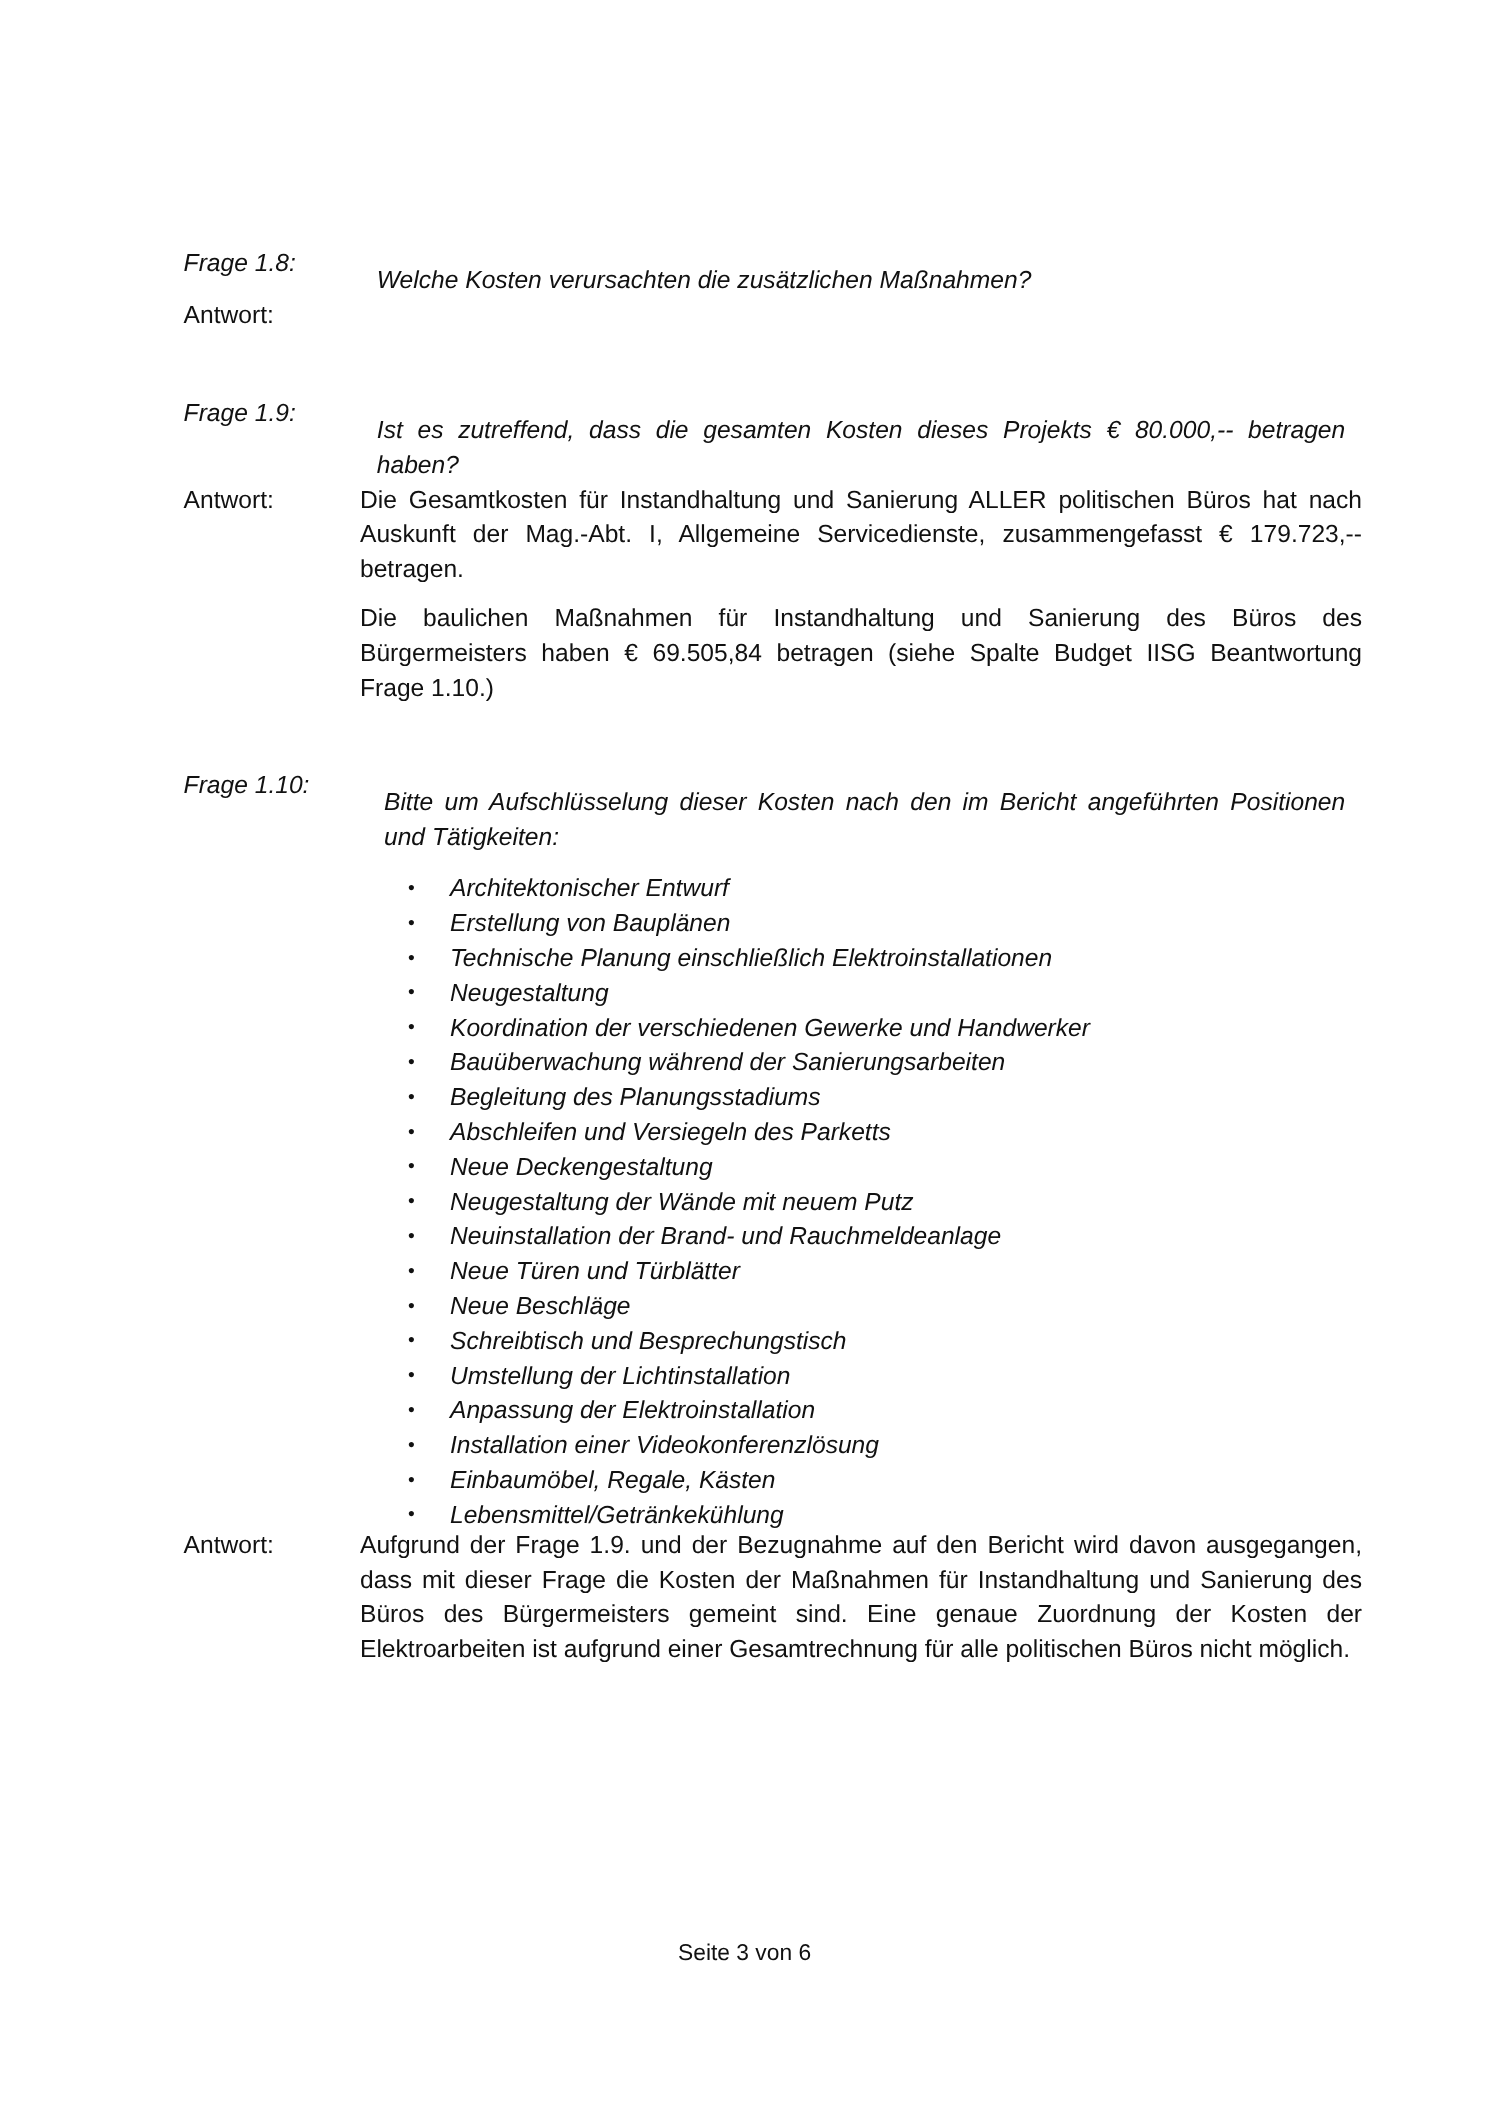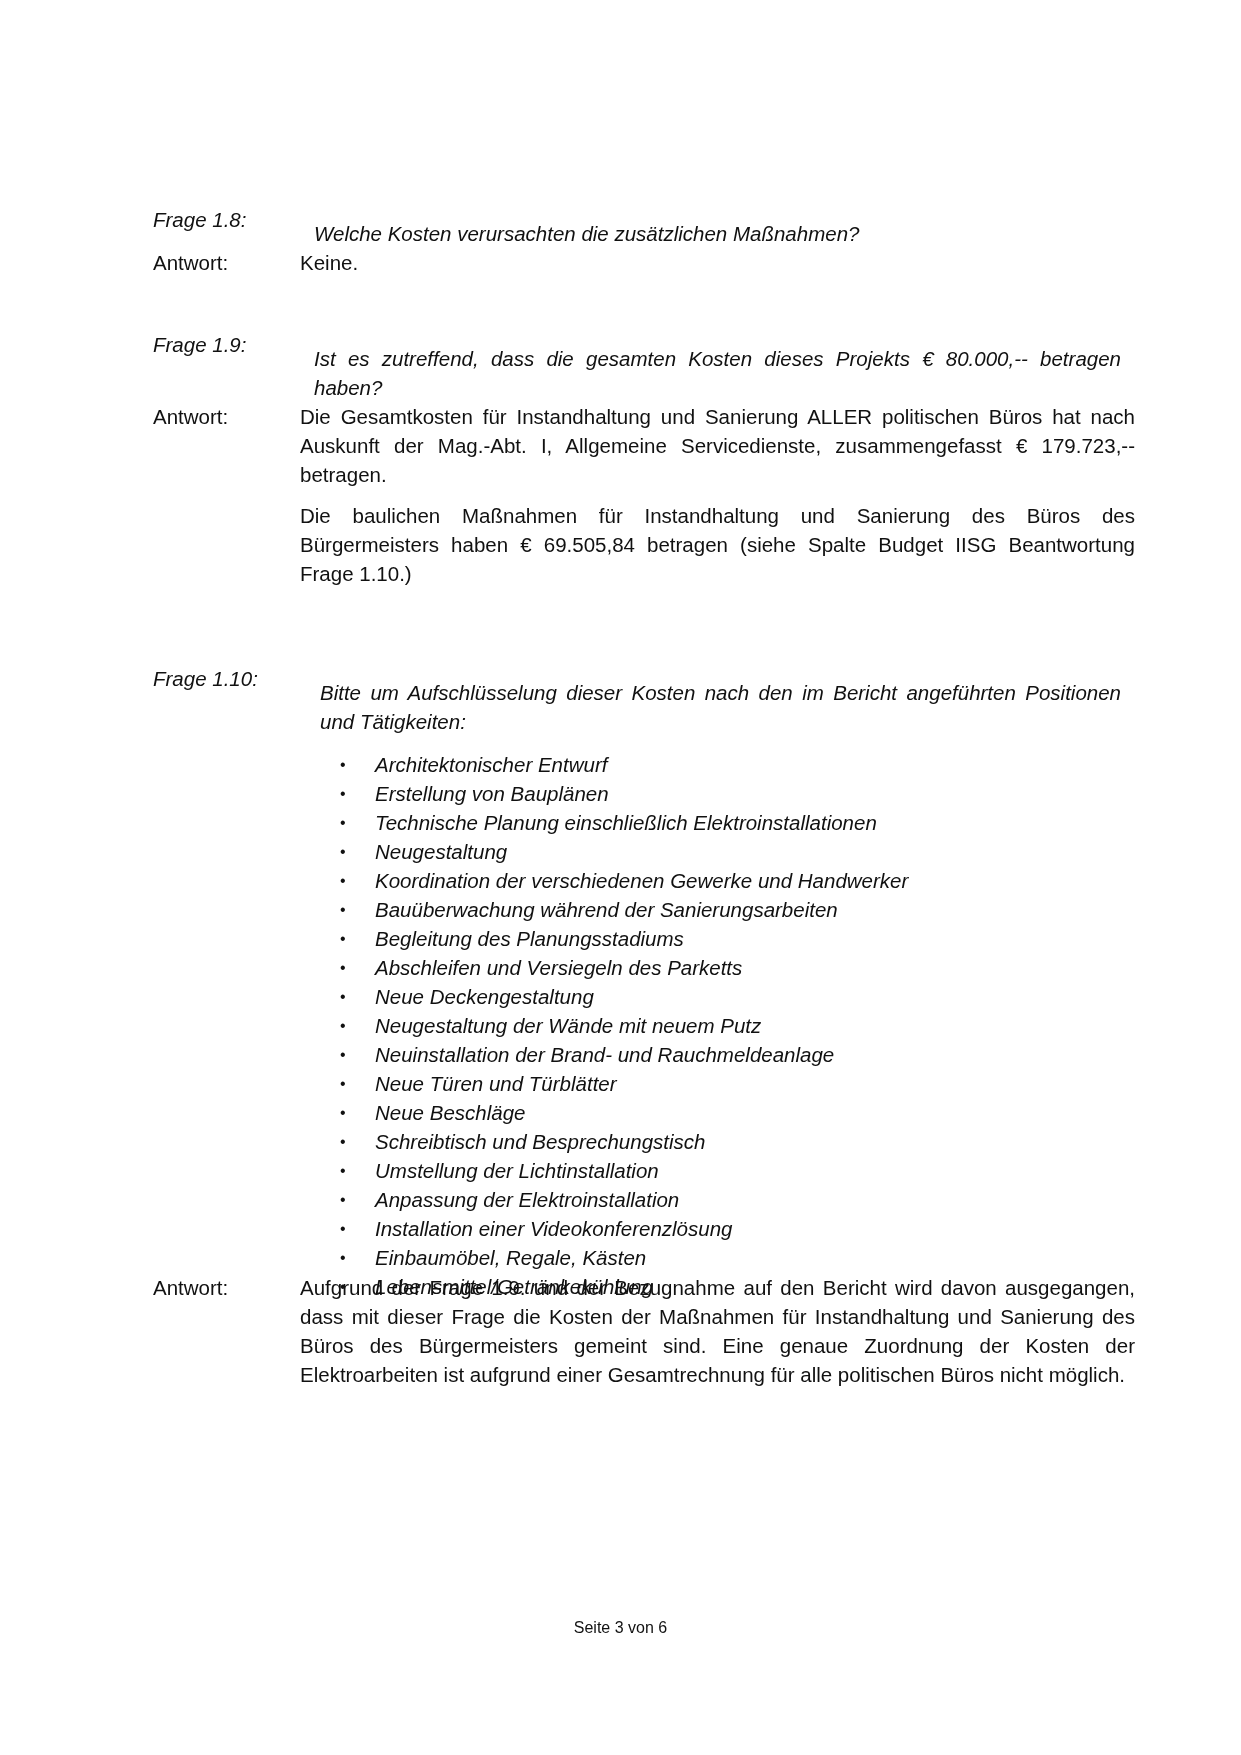--- a/index.html
+++ b/index.html
@@ -65,57 +65,54 @@
       top: 0;
       font-style: normal;
       font-size: 16px;
     }
     .footer {
       position: absolute;
       left: 0;
       width: 1241px;
       top: 1615px;
       text-align: center;
-      font-size: 16px;
+      font-size: 19px;
       line-height: 26px;
     }
   </style>
 </head>
 <body>
 
 <div class="page">
 
   <div class="block q" style="top:205px;">
     <div class="label">Frage 1.8:</div>
     <div class="content">
       <p>Welche Kosten verursachten die zusätzlichen Maßnahmen?</p>
     </div>
   </div>
   <div class="block a" style="top:248px;">
     <div class="label">Antwort:</div>
-    <div class="content">
-      <p>Keine.</p>
-    </div>
   </div>
 
   <div class="block q" style="top:330px;">
     <div class="label">Frage 1.9:</div>
     <div class="content">
       <p>Ist es zutreffend, dass die gesamten Kosten dieses Projekts € 80.000,-- betragen haben?</p>
     </div>
   </div>
   <div class="block a" style="top:402px;">
     <div class="label">Antwort:</div>
     <div class="content">
       <p>Die Gesamtkosten für Instandhaltung und Sanierung ALLER politischen Bü­ros hat nach Auskunft der Mag.-Abt. I, Allgemeine Servicedienste, zusammen­gefasst € 179.723,-- betragen.</p>
       <p>Die baulichen Maßnahmen für Instandhaltung und Sanierung des Büros des Bürgermeisters haben € 69.505,84 betragen (siehe Spalte Budget IISG Beant­wortung Frage 1.10.)</p>
     </div>
   </div>
 
-  <div class="block q" style="top:664px;">
+  <div class="block q" style="top:640px;">
     <div class="label">Frage 1.10:</div>
     <div class="content">
       <p class="q-indent">Bitte um Aufschlüsselung dieser Kosten nach den im Bericht angeführten Positio­nen und Tätigkeiten:</p>
       <ul class="items">
         <li><span class="bullet">•</span><span>Architektonischer Entwurf</span></li>
         <li><span class="bullet">•</span><span>Erstellung von Bauplänen</span></li>
         <li><span class="bullet">•</span><span>Technische Planung einschließlich Elektroinstallationen</span></li>
         <li><span class="bullet">•</span><span>Neugestaltung</span></li>
         <li><span class="bullet">•</span><span>Koordination der verschiedenen Gewerke und Handwerker</span></li>
         <li><span class="bullet">•</span><span>Bauüberwachung während der Sanierungsarbeiten</span></li>

